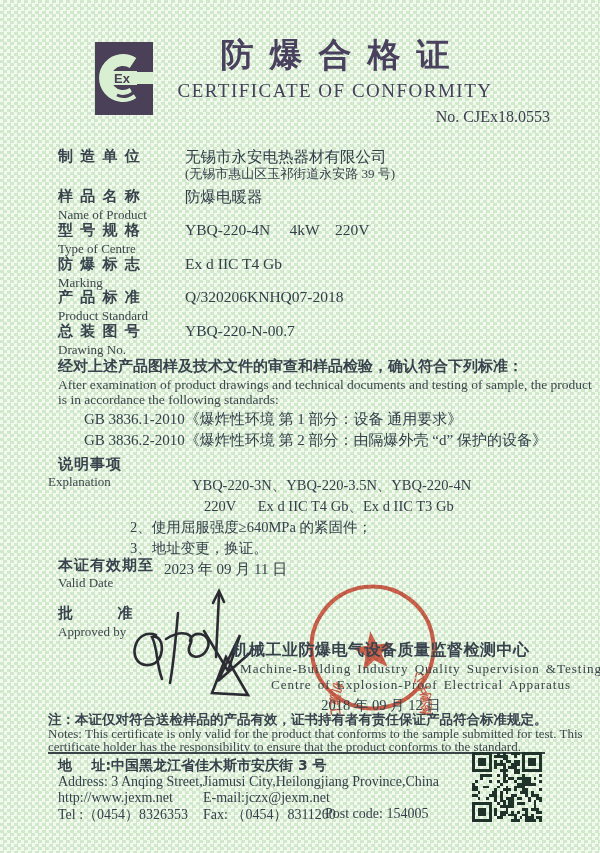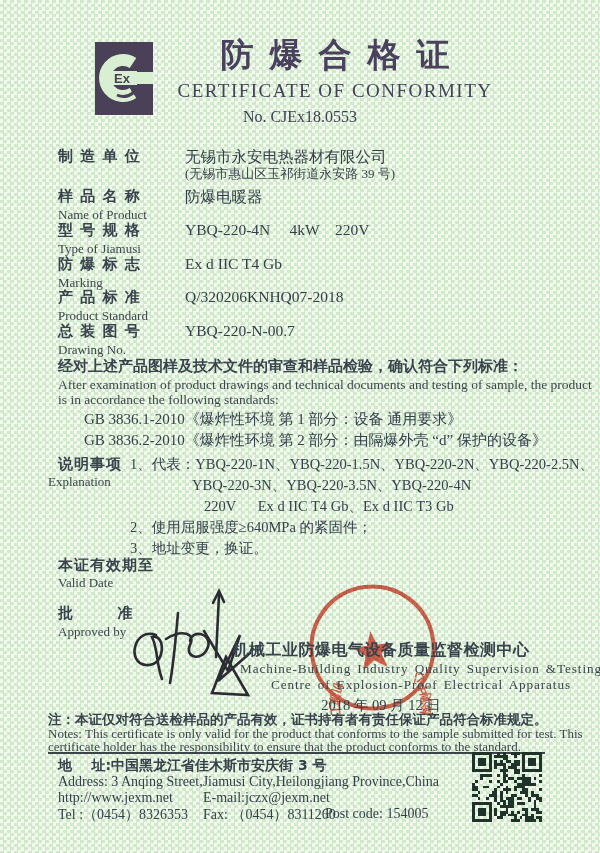--- a/index.html
+++ b/index.html
@@ -9,21 +9,21 @@
     font-family:"DejaVu Sans",sans-serif;color:#3a444c;
   }
   .abs{position:absolute;}
   .serif{font-family:"Liberation Serif","DejaVu Serif",serif;}
   .pre{white-space:pre;}
   .cnb{font-weight:bold;color:#39434d;}
   
   .title-cn{left:105px;top:33px;width:460px;text-align:center;font-size:33px;font-weight:bold;
             letter-spacing:16px;text-indent:16px;color:#4a415e;}
   .title-en{left:105px;top:80px;width:460px;text-align:center;font-size:19px;letter-spacing:1.5px;color:#443f5a;}
-  .cert-no{left:50px;top:108px;width:500px;text-align:center;font-size:16px;color:#3c3f52;}
+  .cert-no{left:50px;top:108px;width:500px;text-align:right;font-size:16px;color:#3c3f52;}
   
   .field{position:absolute;left:58px;width:520px;}
   .flabel-cn{display:block;font-size:15px;font-weight:bold;letter-spacing:1px;color:#39434d;white-space:pre;}
   .flabel-en{display:block;font-size:13px;margin-top:1px;color:#3d474c;}
   .fvalue{position:absolute;left:127px;top:0;font-size:15.5px;color:#323e48;white-space:pre;}
   .fvalue2{position:absolute;left:127px;top:18px;font-size:13px;color:#39434b;white-space:pre;}
   
   .stmt-cn{left:58px;top:357px;font-size:15px;font-weight:bold;color:#39434d;}
   .stmt-en{left:58px;font-size:13.5px;color:#3c464c;}
   .std{left:84px;font-size:15px;color:#35414b;}
@@ -67,21 +67,21 @@
     <div class="fvalue serif">无锡市永安电热器材有限公司</div>
     <div class="fvalue2 serif">(无锡市惠山区玉祁街道永安路 39 号)</div>
   </div>
   <div class="field" style="top:187px">
     <span class="flabel-cn">样 品 名 称</span>
     <span class="flabel-en serif">Name of Product</span>
     <div class="fvalue serif">防爆电暖器</div>
   </div>
   <div class="field" style="top:221px">
     <span class="flabel-cn">型 号 规 格</span>
-    <span class="flabel-en serif">Type of Jiamusi</span>
+    <span class="flabel-en serif">Type of Centre</span>
     <div class="fvalue serif">YBQ-220-4N     4kW    220V</div>
   </div>
   <div class="field" style="top:255px">
     <span class="flabel-cn">防 爆 标 志</span>
     <span class="flabel-en serif">Marking</span>
     <div class="fvalue serif">Ex d IIC T4 Gb</div>
   </div>
   <div class="field" style="top:288px">
     <span class="flabel-cn">产 品 标 准</span>
     <span class="flabel-en serif">Product Standard</span>
@@ -94,28 +94,28 @@
   </div>
 
   <div class="abs stmt-cn">经对上述产品图样及技术文件的审查和样品检验，确认符合下列标准：</div>
   <div class="abs stmt-en serif" style="top:392px">is in accordance the following standards:</div>
   <div class="abs stmt-en serif" style="top:377px">After examination of product drawings and technical documents and testing of sample, the product</div>
   <div class="abs std serif" style="top:410px">GB 3836.1-2010《爆炸性环境 第 1 部分：设备 通用要求》</div>
   <div class="abs std serif" style="top:431px">GB 3836.2-2010《爆炸性环境 第 2 部分：由隔爆外壳 “d” 保护的设备》</div>
 
   <div class="abs flabel-cn" style="left:58px;top:455px">说明事项</div>
   <div class="abs small-en serif" style="left:48px;top:474px">Explanation</div>
-  <div class="abs expl-line serif" style="left:130px;top:455px">1、代表：YBQ-220-1N、YBQ-220-1.5N、YBQ-220-2N、YBQ-220-2.5N、</div>
   <div class="abs expl-line serif" style="left:192px;top:476px">YBQ-220-3N、YBQ-220-3.5N、YBQ-220-4N</div>
   <div class="abs expl-line serif" style="left:204px;top:497px">220V      Ex d IIC T4 Gb、Ex d IIC T3 Gb</div>
   <div class="abs expl-line serif" style="left:130px;top:518px">2、使用屈服强度≥640MPa 的紧固件；</div>
   <div class="abs expl-line serif" style="left:130px;top:539px">3、地址变更，换证。</div>
 
   <div class="abs flabel-cn" style="left:58px;top:556px">本证有效期至</div>
   <div class="abs small-en serif" style="left:58px;top:575px">Valid Date</div>
+  <div class="abs expl-line serif" style="left:164px;top:560px;font-size:15px">2023 年 09 月 11 日</div>
 
   <div class="abs flabel-cn" style="left:58px;top:604px">批       准</div>
   <div class="abs small-en serif" style="left:58px;top:624px">Approved by</div>
 
   <svg class="abs" style="left:122px;top:583px" width="150" height="122" viewBox="0 0 150 122">
     <g fill="none" stroke="#2b2b33" stroke-width="2.6" stroke-linecap="round">
       <path d="M34,52 C12,44 4,80 24,82 C44,84 44,50 30,54 C36,66 34,80 40,96"></path>
       <path d="M56,30 C54,52 52,78 48,100"></path>
       <path d="M44,56 C60,46 74,50 68,62 C62,74 80,80 86,64 C90,50 70,46 68,58"></path>
       <path d="M82,48 L106,88 L118,52 L96,98 L128,70"></path>

